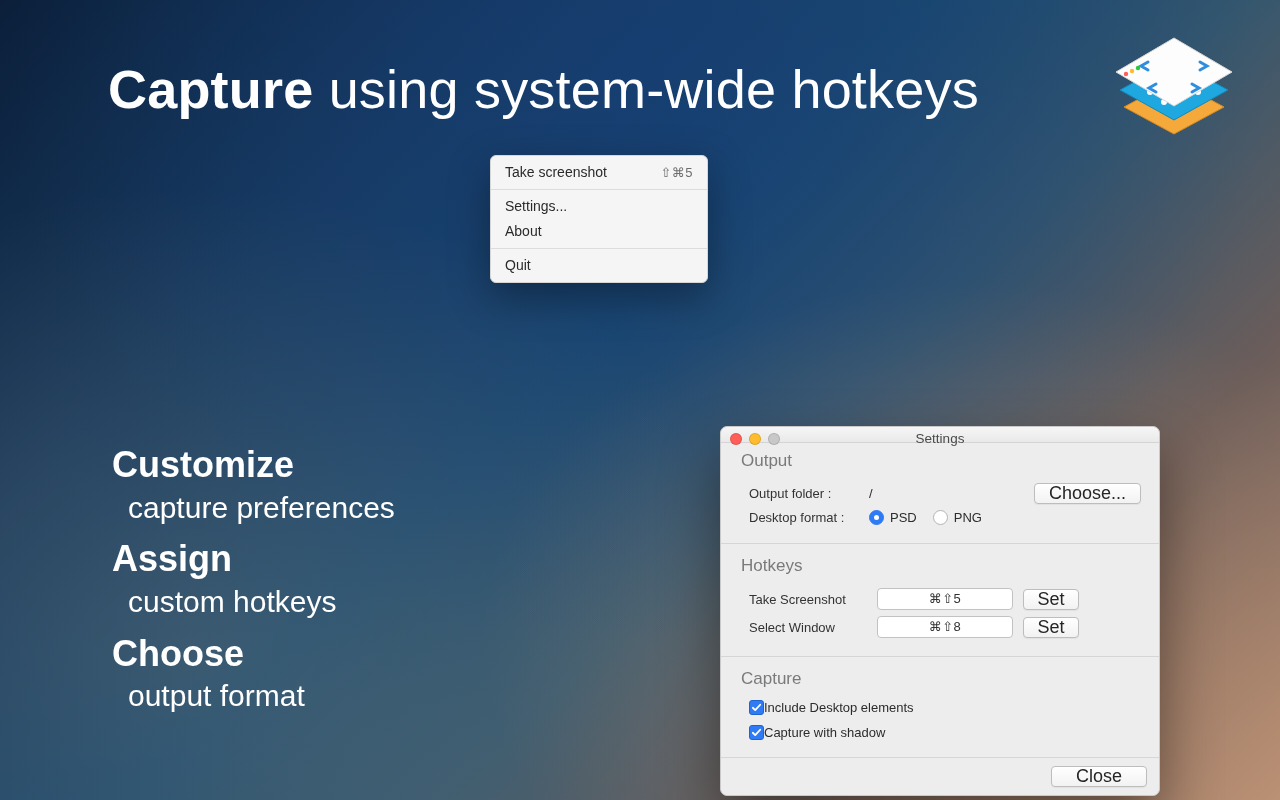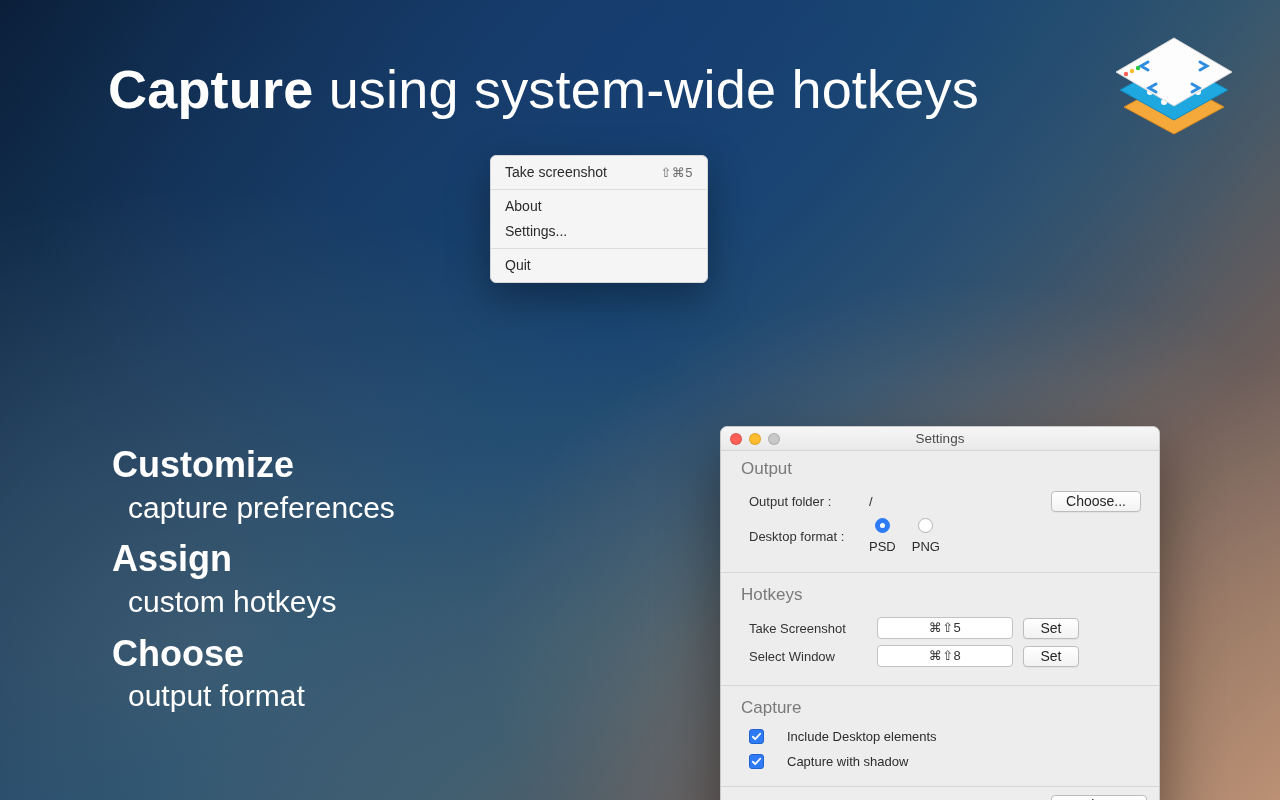--- a/index.html
+++ b/index.html
@@ -72,21 +72,21 @@
     width: 440px;
     background: #ededed;
     border: 1px solid #c9c9c9;
     border-radius: 7px;
     box-shadow: 0 28px 60px rgba(0,0,0,0.45);
     font-size: 13px;
     color: #2c2c2c;
   }
   .titlebar {
     position: relative;
-    height: 24px;
+    height: 16px;
     border-bottom: 1px solid #d4d4d4;
     background: linear-gradient(#f6f6f6, #e9e9e9);
     border-radius: 7px 7px 0 0;
     text-align: center;
     line-height: 23px;
     font-size: 13.5px;
     color: #4a4a4a;
   }
   .traffic { position: absolute; left: 9px; top: 6px; display: flex; gap: 7px; }
   .tl { width: 12px; height: 12px; border-radius: 50%; border: 0.5px solid rgba(0,0,0,0.12); }
@@ -99,52 +99,52 @@
   .group-content { padding: 4px 18px 8px 28px; }
   .divider { height: 1px; background: #d6d6d6; margin: 4px 0; }
 
   .row { display: flex; align-items: center; gap: 10px; margin: 6px 0; }
   .row .label { width: 110px; text-align: left; color: #333; }
   .row .value-cell { flex: 1 1 auto; display: flex; align-items: center; gap: 16px; }
 
   .mac-btn {
     height: 21px;
     padding: 0 14px;
-    font-size: 14px;
+    font-size: 18px;
     background: linear-gradient(#fff, #f2f2f2);
     border: 1px solid #bdbdbd;
     border-radius: 4px;
     box-shadow: 0 1px 0 rgba(255,255,255,0.6) inset, 0 1px 1px rgba(0,0,0,0.05);
     color: #262626;
     cursor: default;
     line-height: 19px;
   }
 
-  .radio { display: inline-flex; align-items: center; gap: 6px; flex-direction: column; }
+  .radio { display: inline-flex; align-items: center; gap: 6px; }
   .radio .r {
     width: 15px; height: 15px; border-radius: 50%;
     border: 1px solid #b4b4b4; background: #fff;
     display: flex; align-items: center; justify-content: center;
   }
   .radio.sel .r { border-color: #2f7bf6; background: #2f7bf6; }
   .radio.sel .r::after { content: ""; width: 5px; height: 5px; border-radius: 50%; background: #fff; }
 
   .hk-field {
     flex: 0 0 136px;
     height: 22px;
     background: #fff;
     border: 1px solid #c2c2c2;
     border-radius: 4px;
     text-align: center;
     line-height: 20px;
     font-size: 13px;
     letter-spacing: 0.5px;
     color: #333;
   }
-  .cb { display: inline-flex; align-items: center; gap: 23px; margin: 5px 0; }
+  .cb { display: inline-flex; align-items: center; gap: 0; margin: 5px 0; }
   .cb .box {
     width: 15px; height: 15px; border-radius: 3px;
     background: #2f7bf6; border: 1px solid #1f63cf;
     display: flex; align-items: center; justify-content: center;
   }
   .cb .box svg { width: 11px; height: 11px; }
 
   .footer {
     border-top: 1px solid #d6d6d6;
     padding: 8px 12px;
@@ -196,24 +196,24 @@
   </svg>
 </div>
 
 <div class="menu">
   <div class="menu-item">
     <span>Take screenshot</span>
     <span class="mi-sc">⇧⌘5</span>
   </div>
   <div class="sep"></div>
   <div class="menu-item">
+    <span>Settings...</span>
+  </div>
+  <div class="menu-item">
     <span>About</span>
-  </div>
-  <div class="menu-item">
-    <span>Settings...</span>
   </div>
   <div class="sep"></div>
   <div class="menu-item">
     <span>Quit</span>
   </div>
 </div>
 
 <div class="win">
   <div class="titlebar">
     <div class="traffic">

